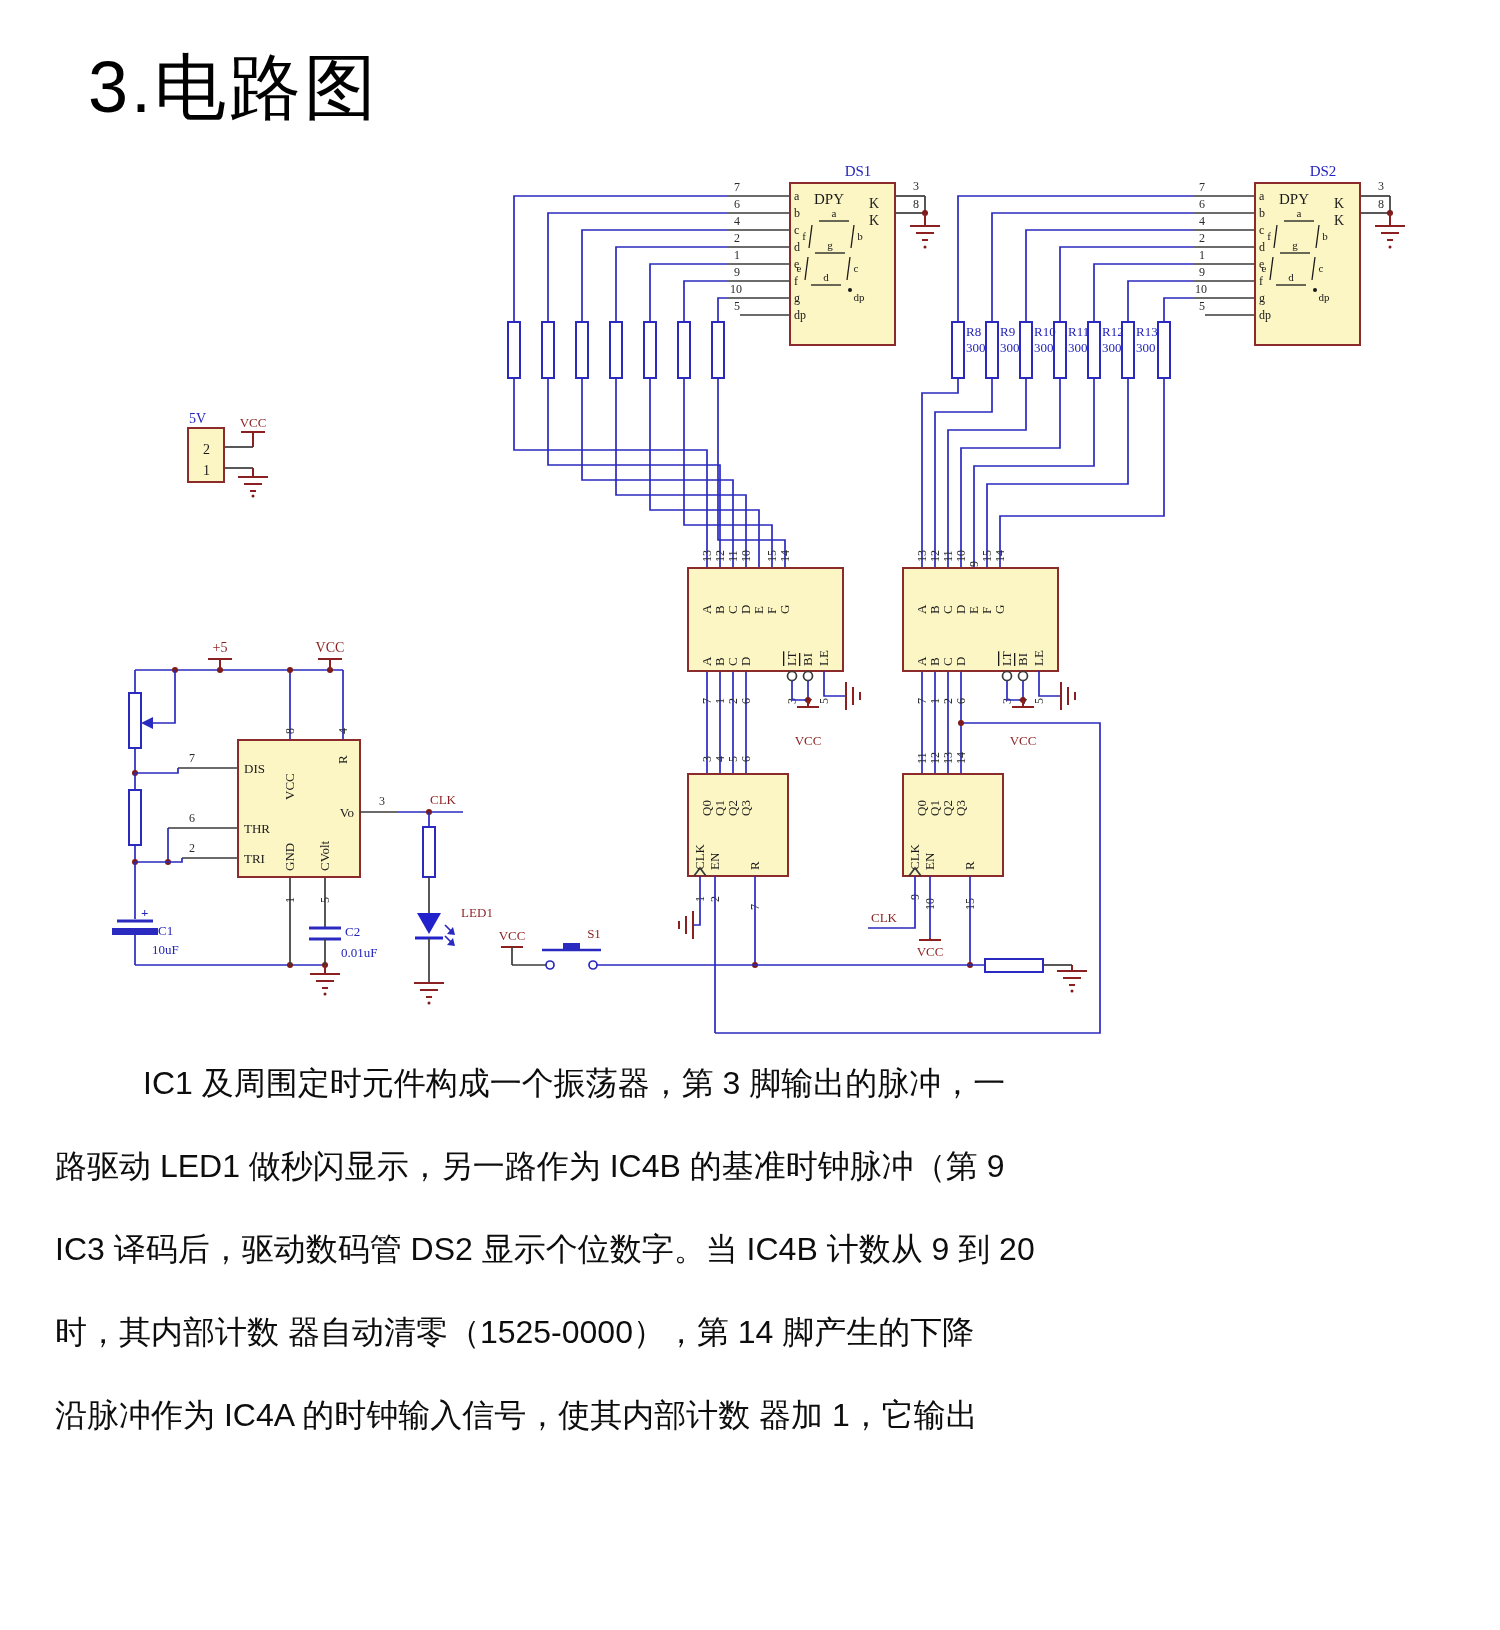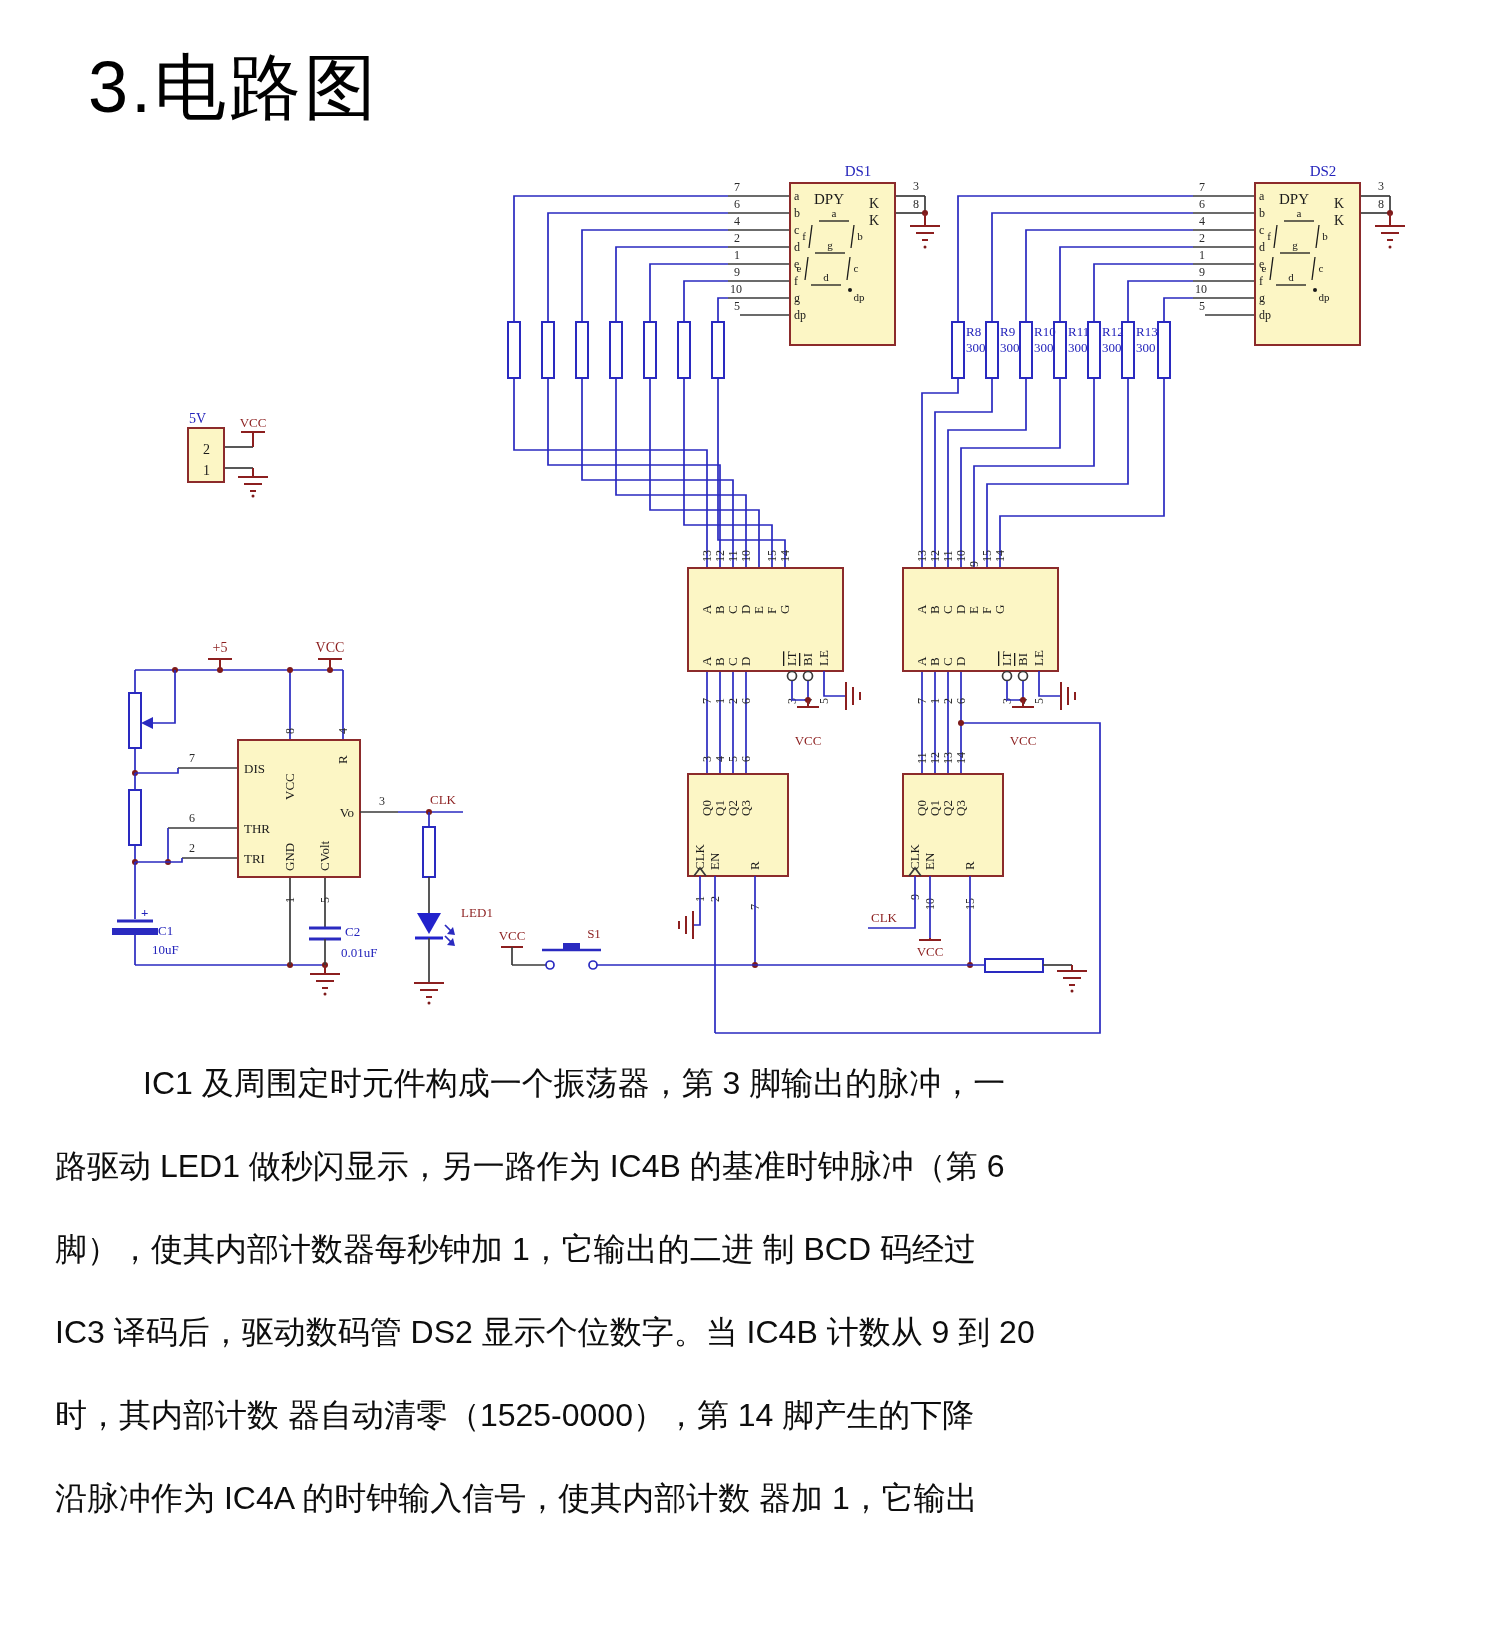--- a/index.html
+++ b/index.html
@@ -529,19 +529,18 @@
         <line class="dr" x1="238" y1="477" x2="268" y2="477"></line>
         <line class="dr" x1="244" y1="484" x2="262" y2="484"></line>
         <line class="dr" x1="250" y1="491" x2="256" y2="491"></line>
         <circle class="jd" cx="253" cy="496" r="1.5"></circle>
       </g>
     </g>
   </svg>
 
   <div id="para">
     <div class="ln first">IC1 及周围定时元件构成一个振荡器，第 3 脚输出的脉冲，一</div>
-    <div class="ln">路驱动 LED1 做秒闪显示，另一路作为 IC4B 的基准时钟脉冲（第 6</div>
-    <div class="ln">脚），使其内部计数器每秒钟加 1，它输出的二进 制 BCD 码经过</div>
+    <div class="ln">路驱动 LED1 做秒闪显示，另一路作为 IC4B 的基准时钟脉冲（第 9</div>
     <div class="ln">IC3 译码后，驱动数码管 DS2 显示个位数字。当 IC4B 计数从 9 到 20</div>
     <div class="ln">时，其内部计数 器自动清零（1525-0000），第 14 脚产生的下降</div>
     <div class="ln">沿脉冲作为 IC4A 的时钟输入信号，使其内部计数 器加 1，它输出</div>
   </div>
 </div>
 
 </body></html>

